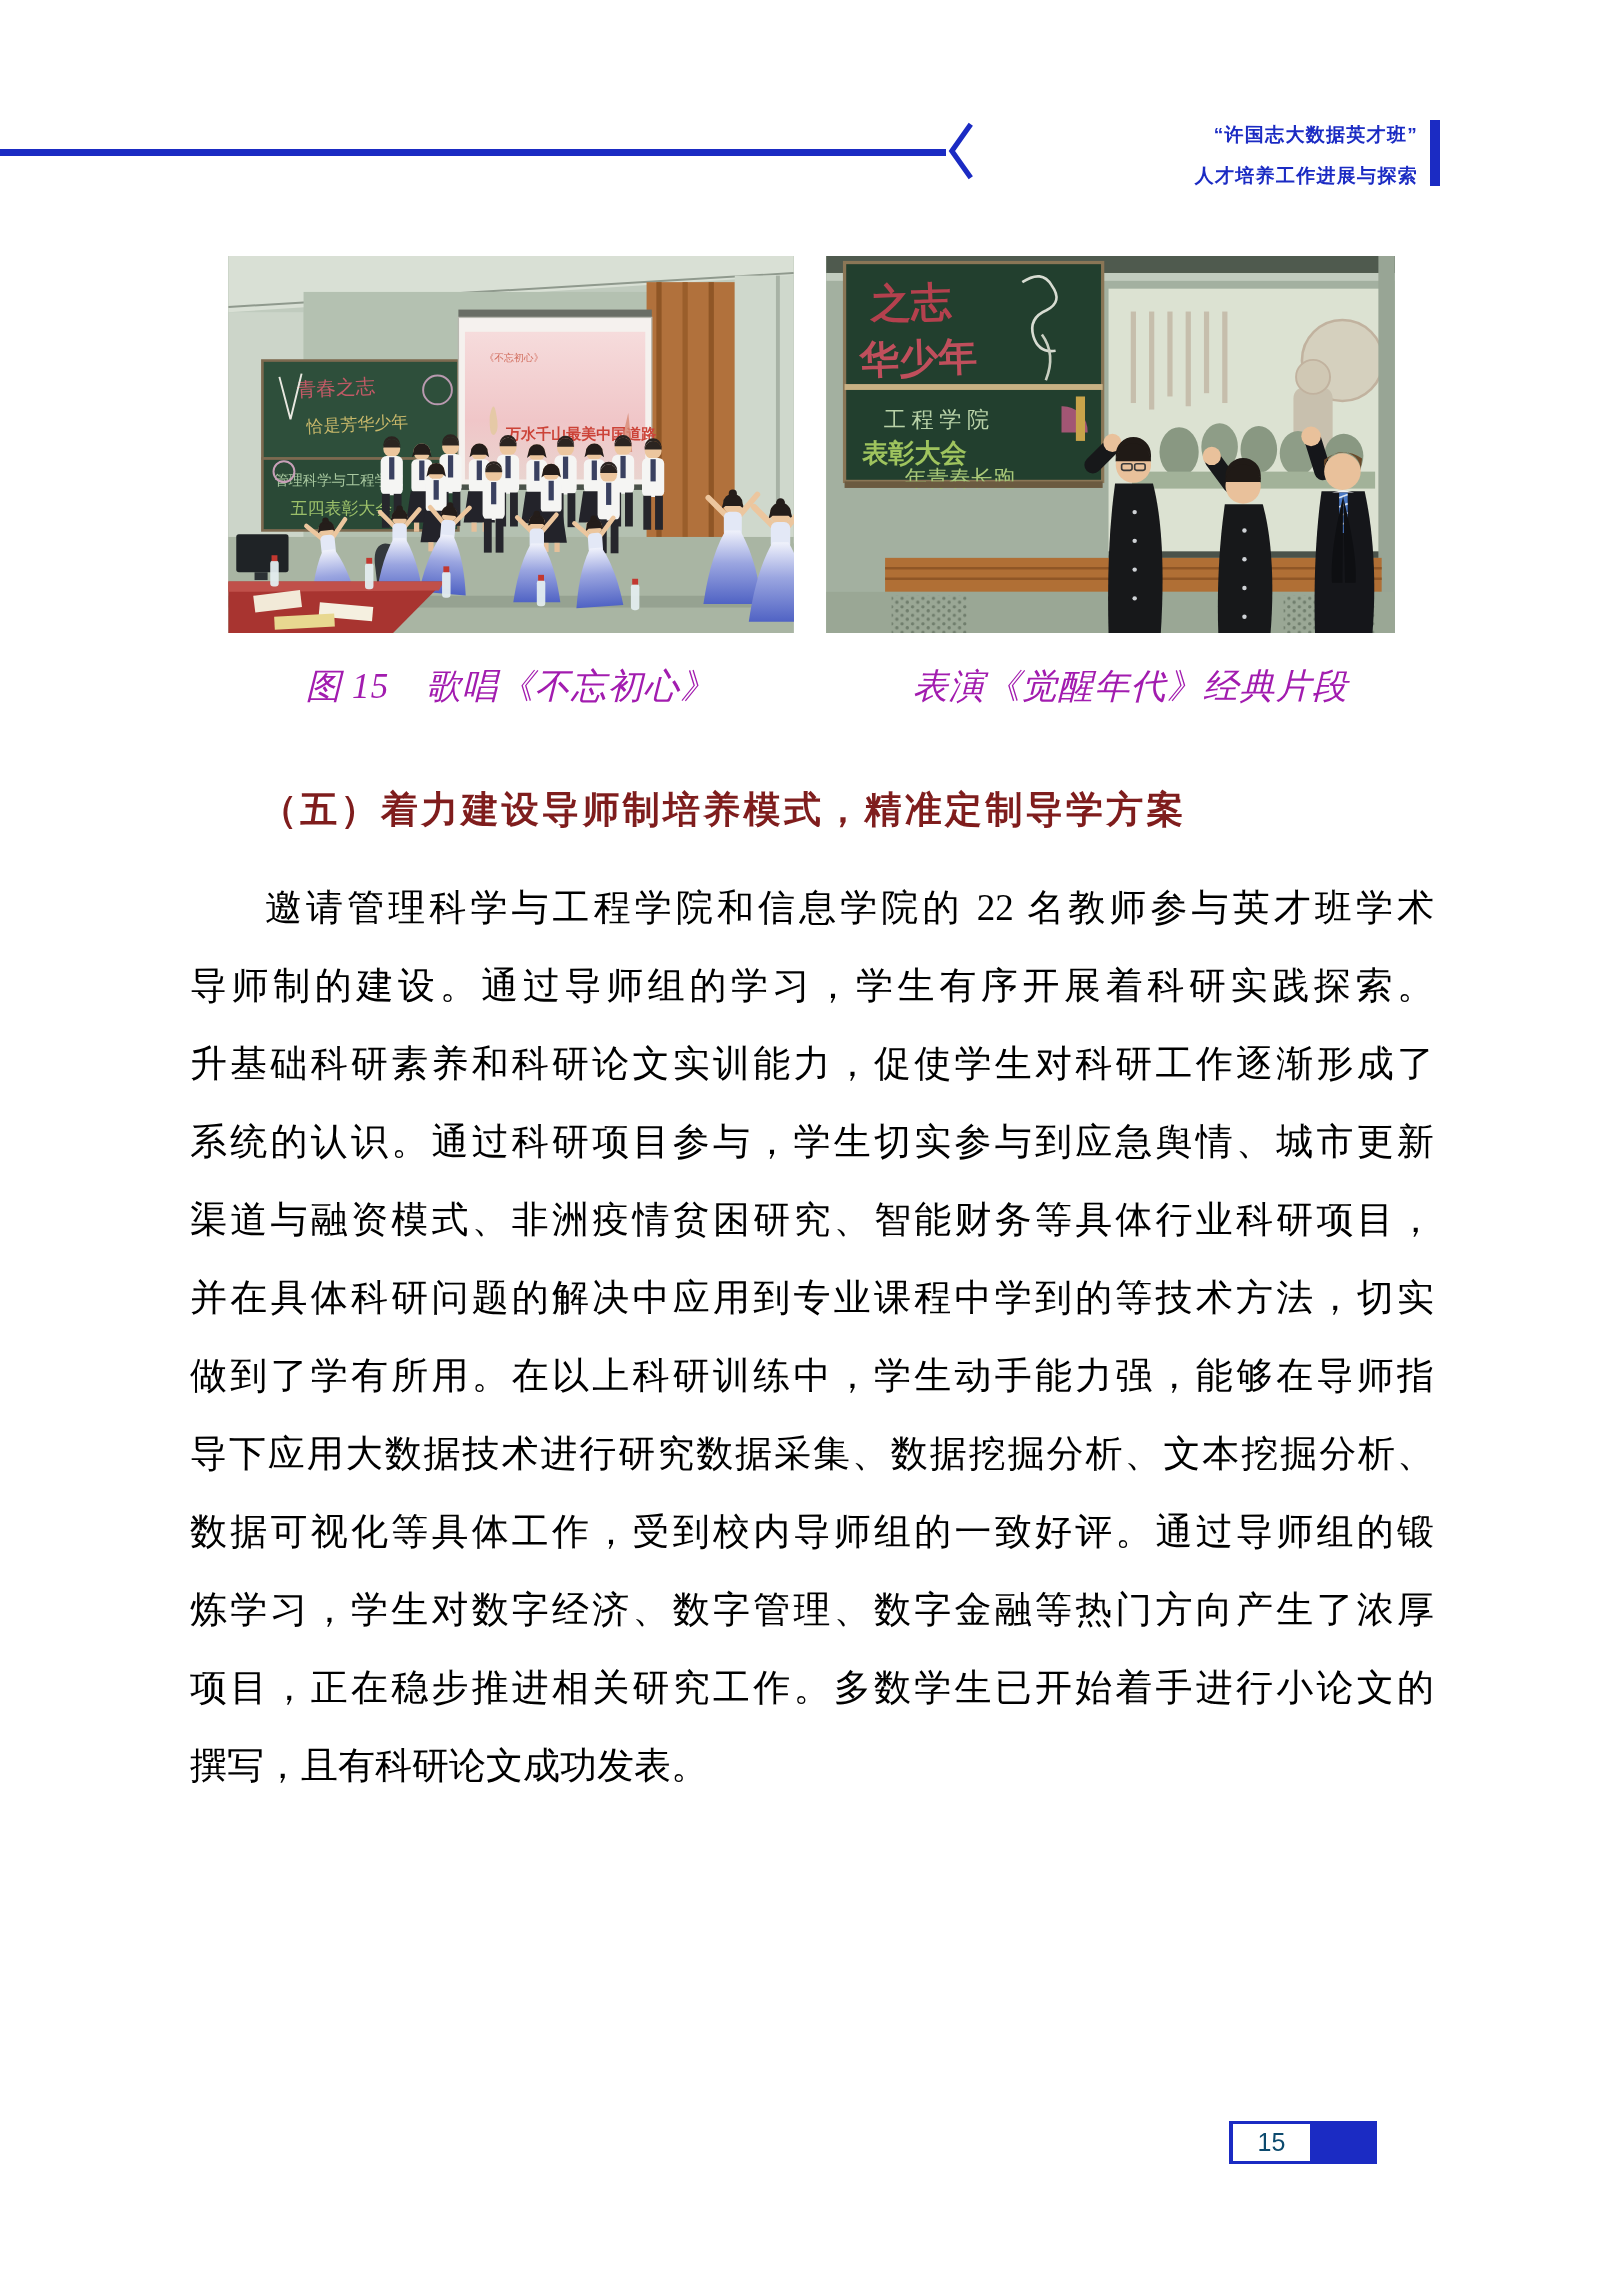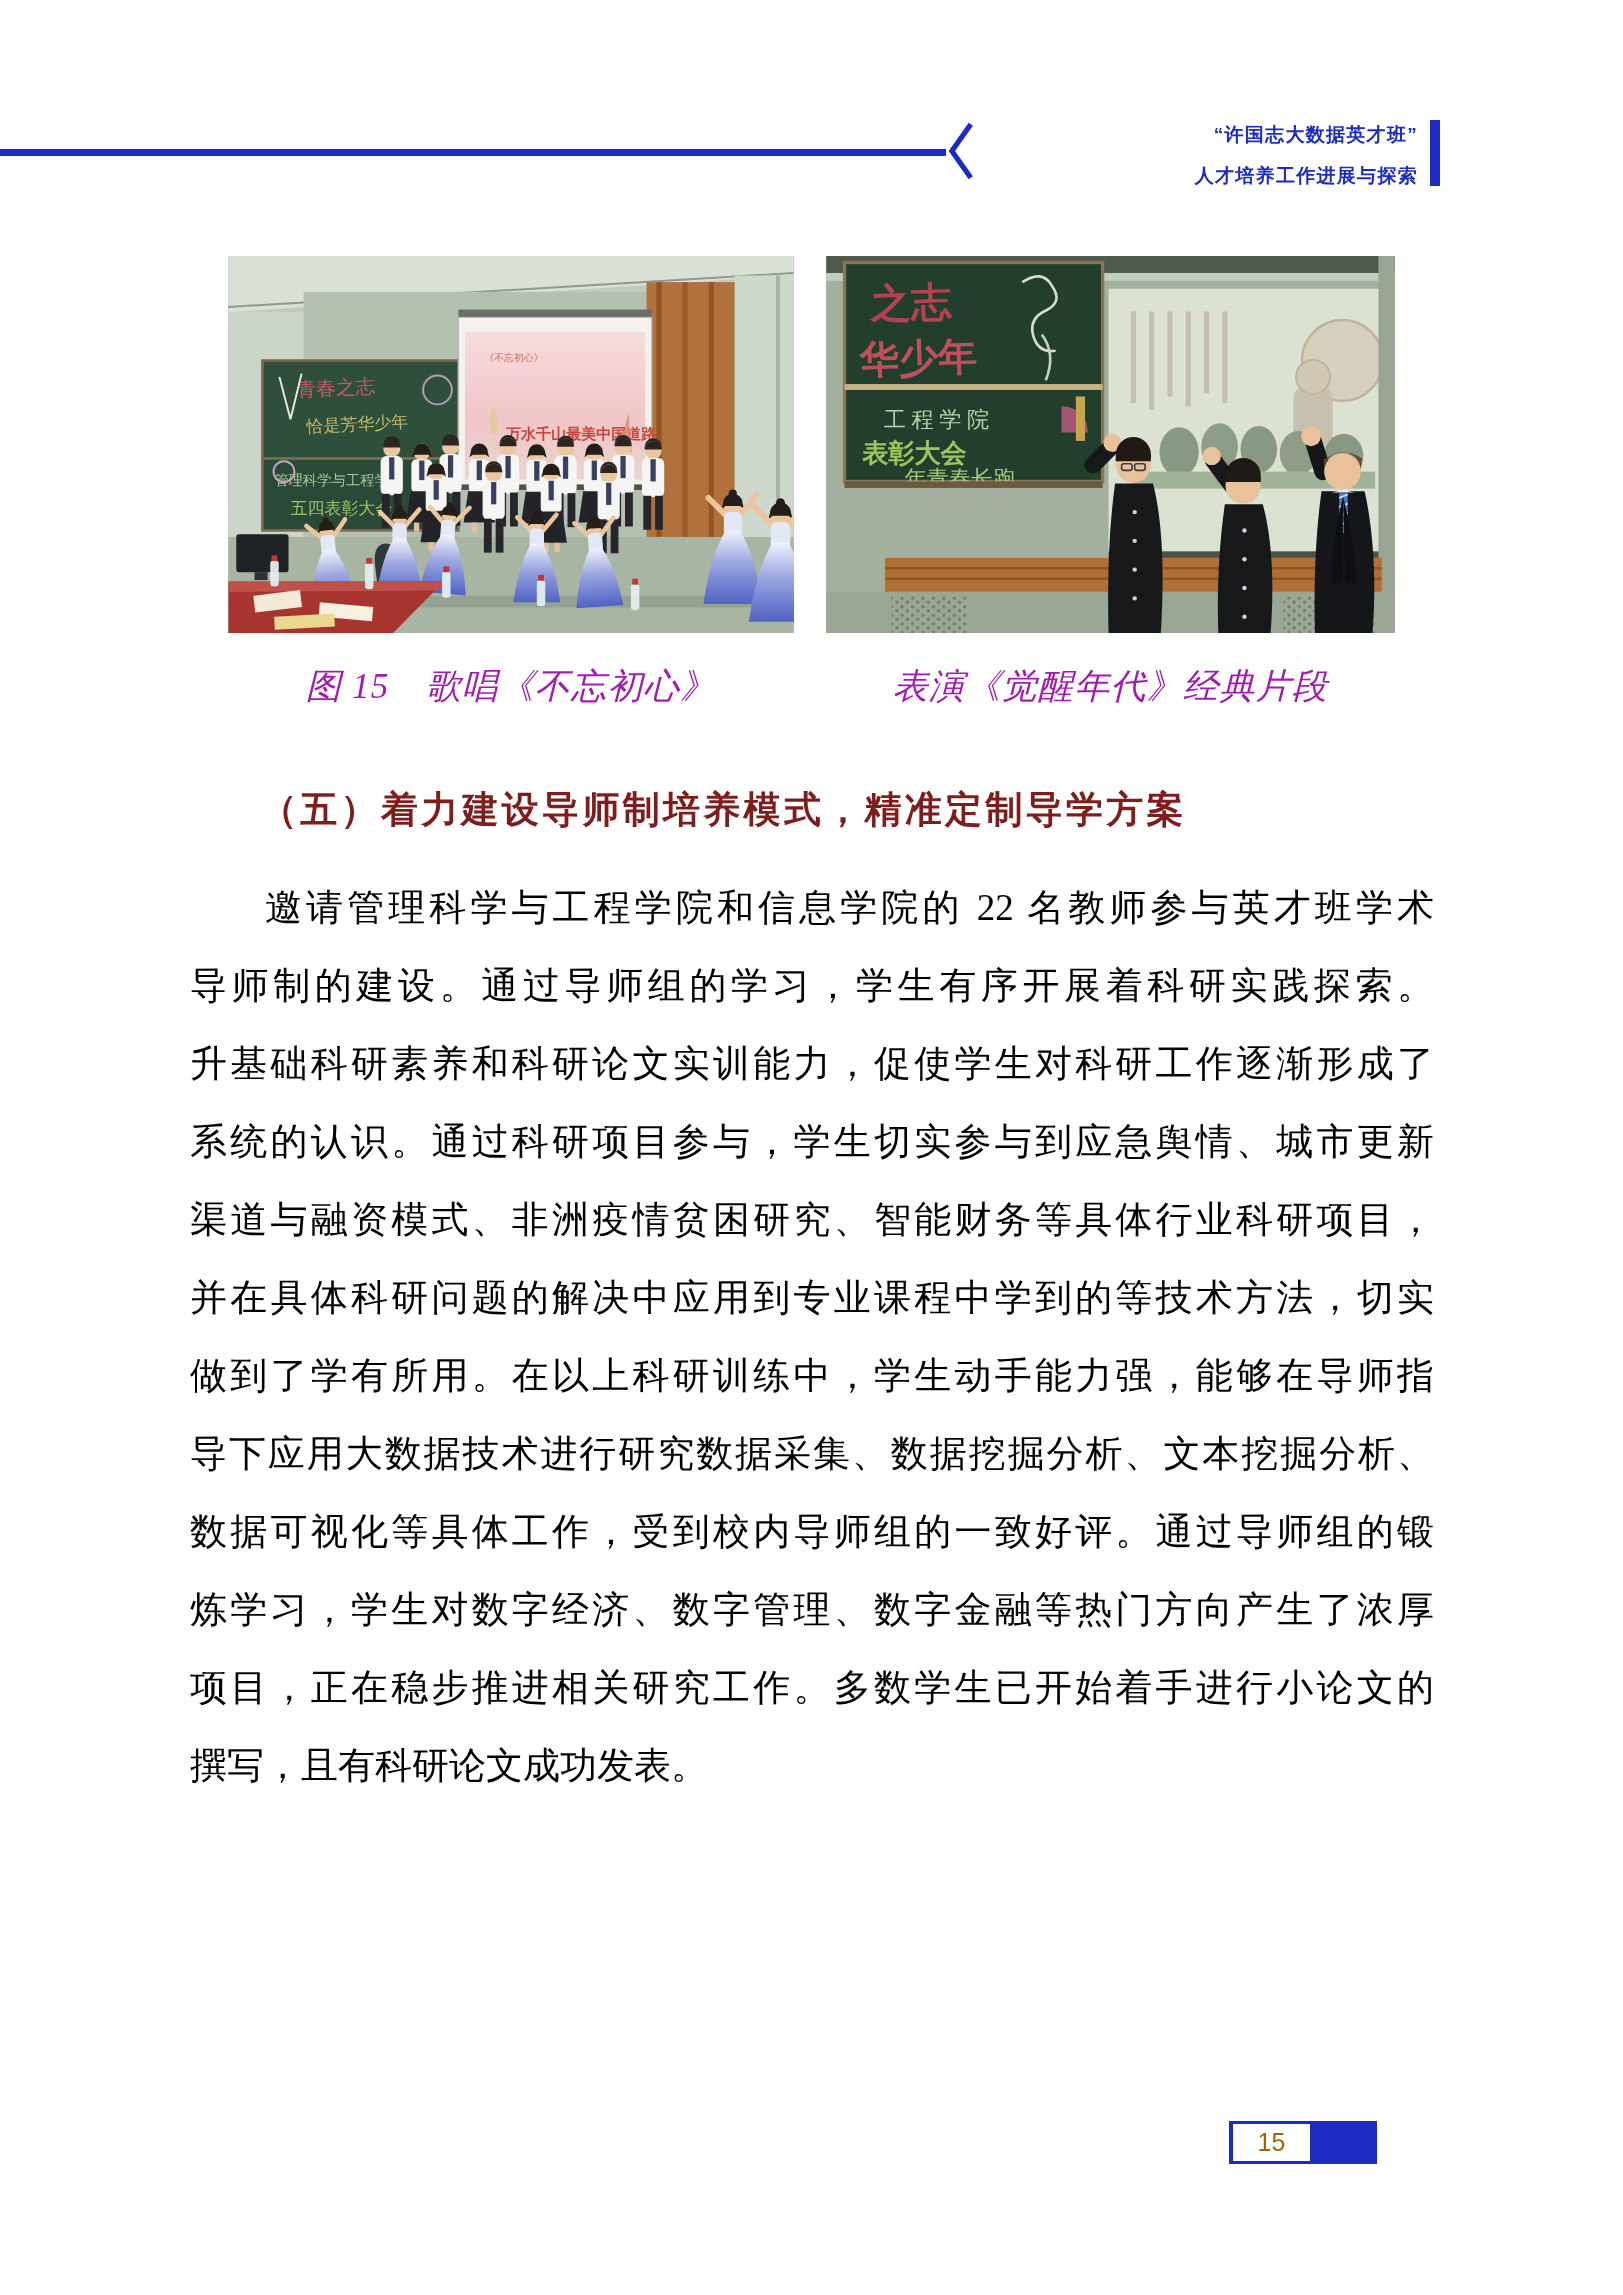--- a/index.html
+++ b/index.html
@@ -22,21 +22,21 @@
   .photo{top:256px;width:566px;height:377px;overflow:hidden;background:#b9c5b5;}
   .photo-left{left:228px;}
   .photo-right{left:826px;width:569px;}
   .photo svg{display:block;}
   
   .caption{
     top:663px;height:43px;font-size:35px;color:#a21caf;
     text-align:center;font-style:italic;letter-spacing:1.3px;
   }
   .caption-left{left:228px;width:566px;}
-  .caption-right{left:826px;width:569px;}
+  .caption-right{left:846px;width:569px;}
   
   .sec-heading{
     left:260px;top:785px;width:1178px;
     font-size:37px;font-weight:bold;color:#7f1d1d;letter-spacing:3.3px;
   }
   
   .bodytext{left:190px;top:869px;width:1244px;color:#000;}
   .bl{
     height:78px;line-height:78px;font-size:37px;
     text-align:justify;text-align-last:justify;white-space:nowrap;
@@ -44,21 +44,21 @@
   .bl:first-child{text-indent:75px;}
   .bl:last-child{text-align-last:left;}
   
   .pagenum-wrap{left:1229px;top:2121px;width:148px;height:43px;background:#1b2bc3;}
   .pagenum-box{
     position:absolute;left:3.9px;top:3.3px;width:77px;height:37px;background:#ffffff;
     display:flex;align-items:center;justify-content:center;
   }
   .pagenum{
     font-family:"Liberation Sans","DejaVu Sans",sans-serif;
-    font-size:25px;color:#a16207;text-align:right;
+    font-size:25px;color:#0c4a6e;text-align:right;
   }
 </style>
 </head>
 <body>
 
 <svg width="0" height="0" style="position:absolute" aria-hidden="true">
   <defs>
     <linearGradient id="dressGrad" x1="0" y1="0" x2="0" y2="1">
       <stop offset="0" stop-color="#f0f2fb"></stop>
       <stop offset="0.45" stop-color="#9aa5e0"></stop>

